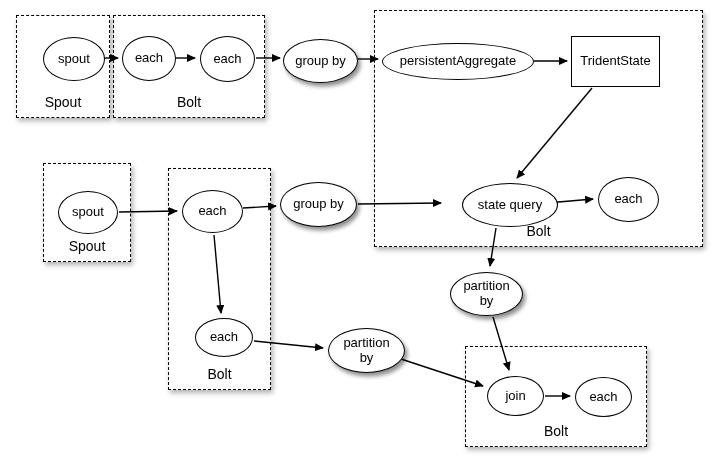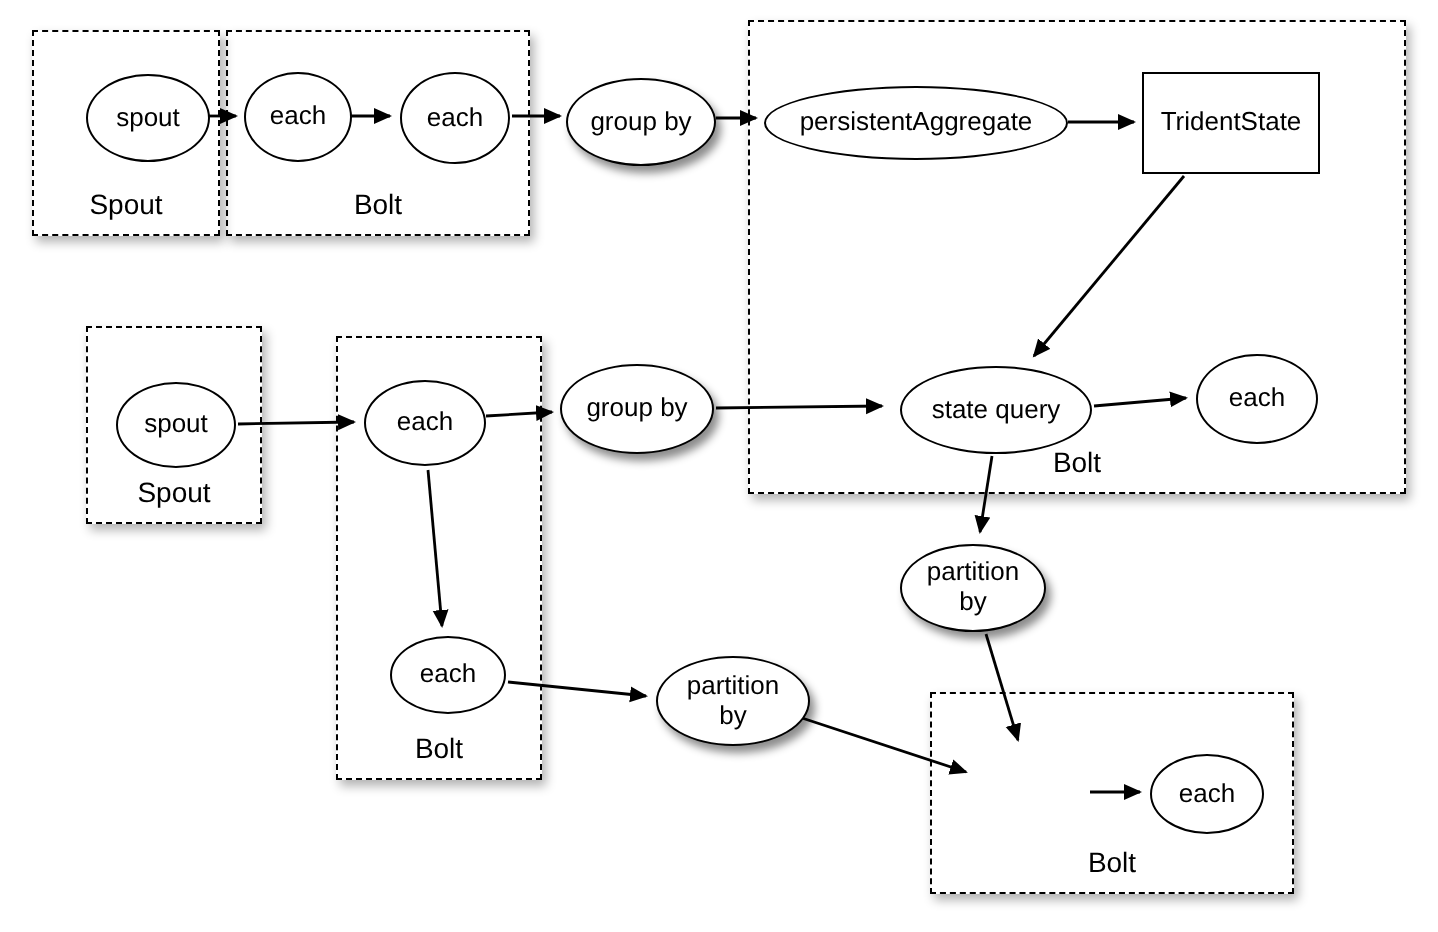--- a/index.html
+++ b/index.html
@@ -121,21 +121,21 @@
   <div class="node ellipse shadowed" style="left:283px;top:39px;width:75px;height:44px">
     <span>group by</span>
   </div>
   <div class="node rect" style="left:571px;top:36px;width:89px;height:51px">
     <span>TridentState</span>
   </div>
   <div class="node ellipse" style="left:382px;top:43px;width:152px;height:37px">
     <span>persistentAggregate</span>
   </div>
 
-  <div class="node ellipse" style="left:450px;top:183px;width:96px;height:44px">
+  <div class="node ellipse" style="left:462px;top:183px;width:96px;height:44px">
     <span>state query</span>
   </div>
   <div class="node ellipse" style="left:598px;top:177px;width:61px;height:45px">
     <span>each</span>
   </div>
   <div class="node ellipse shadowed" style="left:450px;top:272px;width:73px;height:44px">
     <span style="width:56px">partition by</span>
   </div>
 
   <div class="node ellipse" style="left:58px;top:191px;width:60px;height:43px">
@@ -147,17 +147,20 @@
   <div class="node ellipse shadowed" style="left:280px;top:182px;width:77px;height:45px">
     <span>group by</span>
   </div>
   <div class="node ellipse" style="left:195px;top:318px;width:58px;height:39px">
     <span>each</span>
   </div>
   <div class="node ellipse shadowed" style="left:328px;top:328px;width:77px;height:45px">
     <span style="width:56px">partition by</span>
   </div>
 
+  <div class="node ellipse" style="left:487px;top:376px;width:57px;height:40px">
+    <span>join</span>
+  </div>
   <div class="node ellipse" style="left:575px;top:377px;width:57px;height:40px">
     <span>each</span>
   </div>
 
 </div>
 
 </body></html>

